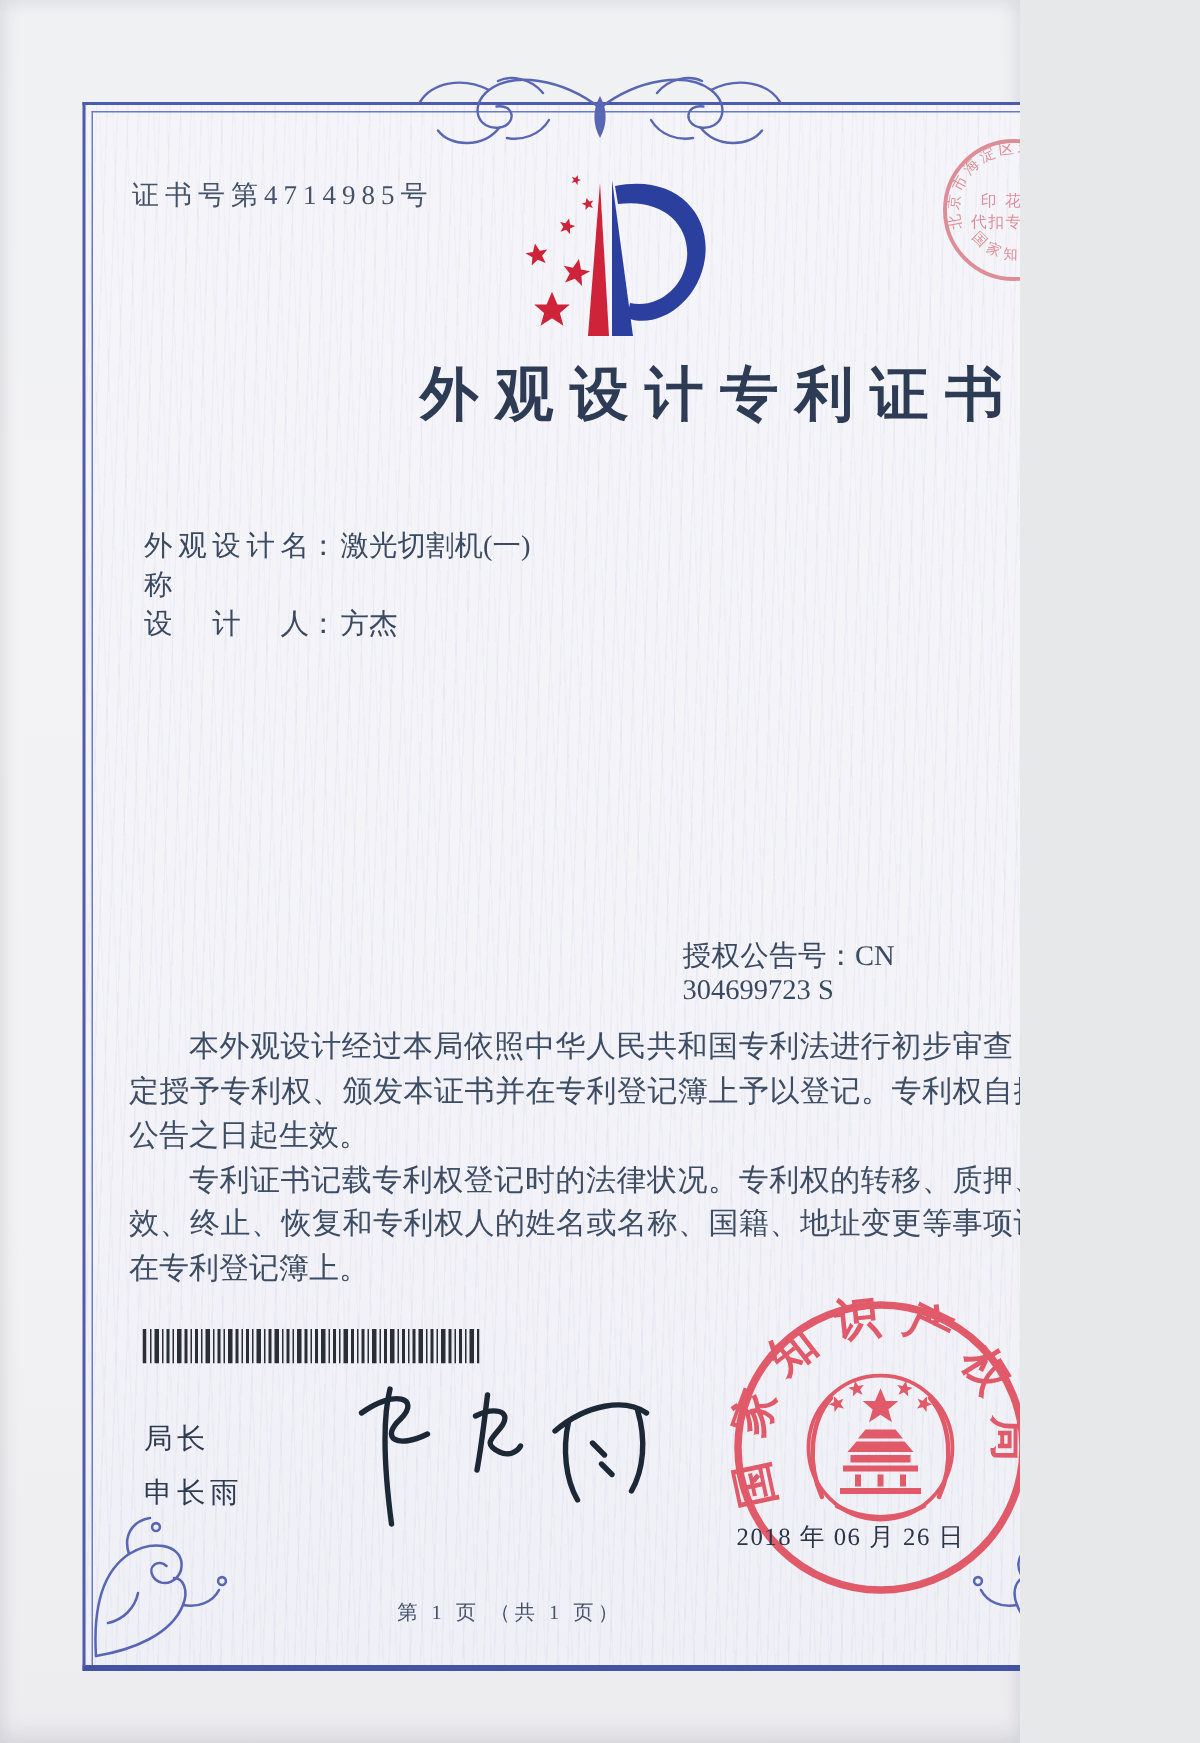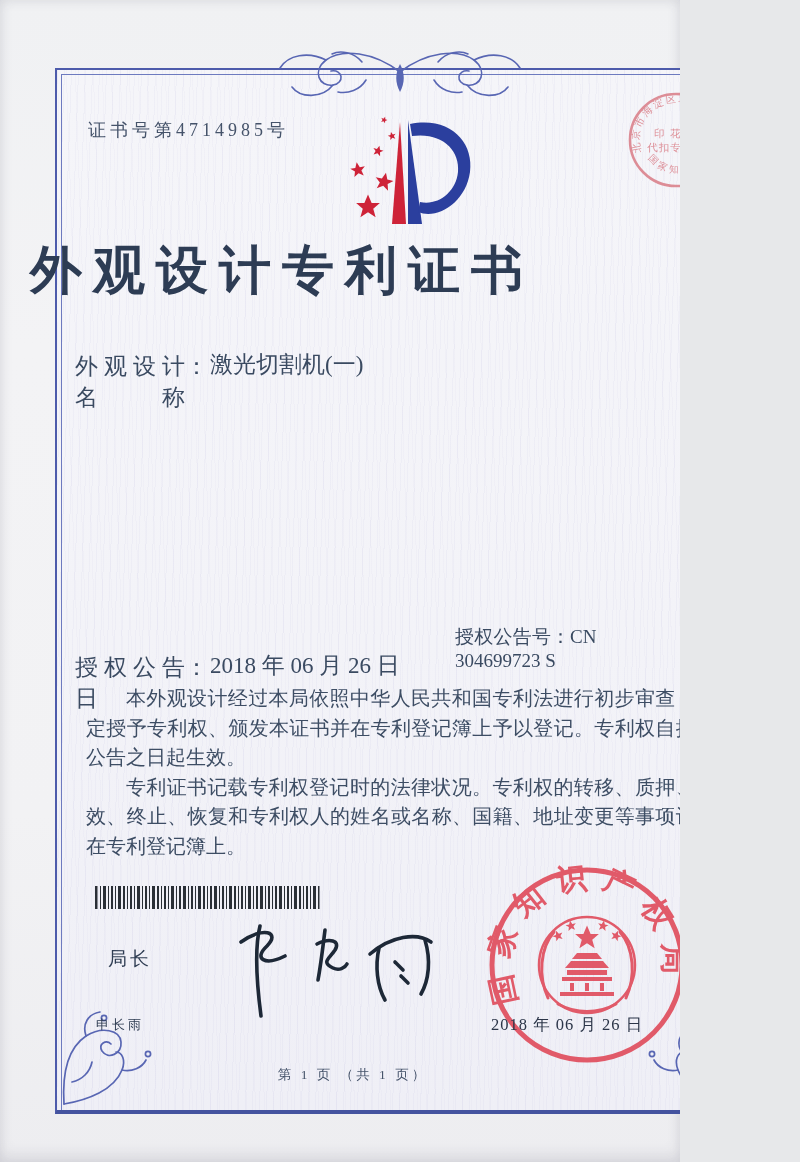--- a/index.html
+++ b/index.html
@@ -24,42 +24,42 @@
     border-top:1px solid #6d7abf;border-left:1px solid #6d7abf;border-right:1px solid #6d7abf;
   }
   .flourish-top{position:absolute;left:270px;top:42px;width:260px;height:58px;}
   .corner{position:absolute;width:96px;height:100px;}
   .corner.bl{left:58px;top:1008px;}
   .corner.br{left:646px;top:1008px;transform:scaleX(-1);}
 
   .cert-number{position:absolute;left:88px;top:118px;font-size:18px;letter-spacing:4px;color:#45536a;}
   .logo{position:absolute;left:328px;top:108px;width:150px;height:130px;}
   .page-title{
-    position:absolute;left:0;top:236px;width:100%;text-align:left;
-    font-size:52px;font-weight:700;color:#2d3c54;letter-spacing:11px;text-indent:11px;padding-left:19px;
+    position:absolute;left:0;top:236px;width:100%;text-align:right;
+    font-size:39px;font-weight:700;color:#2d3c54;letter-spacing:11px;text-indent:11px;
   }
   .tax-stamp{position:absolute;left:626px;top:90px;width:100px;height:100px;opacity:.85;}
 
-  .field{position:absolute;left:75px;font-size:23px;color:#3a4a61;}
+  .field{position:absolute;left:96px;font-size:19px;color:#3a4a61;}
   .field .lbl{display:inline-block;width:110px;text-align:justify;text-align-last:justify;vertical-align:top;}
   .field .colon{vertical-align:top;}
   .field .val{display:inline-block;vertical-align:top;margin-left:2px;max-width:488px;line-height:27px;}
   .grant-no{position:absolute;left:455px;font-size:19px;color:#3a4a61;}
   .grant-no .lbl{display:inline-block;width:96px;text-align:justify;text-align-last:justify;}
 
   .body-text{position:absolute;left:86px;top:684px;width:630px;color:#3d4d64;}
   .body-text p{margin:0;font-size:20px;line-height:29.5px;text-indent:2em;text-align:justify;}
 
   .barcode{position:absolute;left:95px;top:886px;width:226px;height:23px;}
-  .signer-title{position:absolute;left:96px;top:946px;font-size:19px;letter-spacing:3px;color:#2e3c52;font-family:"Liberation Sans","DejaVu Sans",sans-serif;margin-left:12px;}
-  .signer-name{position:absolute;left:96px;top:1016px;font-size:13px;letter-spacing:3px;color:#2e3c52;font-family:"Liberation Sans","DejaVu Sans",sans-serif;}
+  .signer-title{position:absolute;left:96px;top:946px;font-size:19px;letter-spacing:3px;color:#2e3c52;font-family:"Liberation Sans","DejaVu Sans",sans-serif;}
+  .signer-name{position:absolute;left:96px;top:982px;font-size:19px;letter-spacing:3px;color:#2e3c52;font-family:"Liberation Sans","DejaVu Sans",sans-serif;}
   .signature{position:absolute;left:205px;top:912px;width:245px;height:110px;}
   .seal{position:absolute;left:486px;top:864px;width:202px;height:202px;opacity:.92;}
   .seal-date{position:absolute;left:491px;top:1014px;width:190px;font-size:16.5px;color:#2b3548;letter-spacing:1px;}
-  .footer{position:absolute;left:0;top:1066px;width:100%;text-align:center;font-size:13.5px;letter-spacing:3px;color:#45536a;margin-left:13px;}
+  .footer{position:absolute;left:0;top:1066px;width:100%;text-align:center;font-size:13.5px;letter-spacing:3px;color:#45536a;}
   svg{display:block;}
 </style>
 </head>
 <body>
 
 <div id="page">
 
   <div class="frame">
     <div class="frame-inner"></div>
   </div>
@@ -136,22 +136,22 @@
     </text>
     <text x="50" y="47" text-anchor="middle" font-size="10.5" fill="#d97c86" letter-spacing="1.5">印 花 税</text>
     <text x="50" y="61" text-anchor="middle" font-size="10.5" fill="#d97c86" letter-spacing="1">代扣专用章</text>
   </svg>
 
   <div class="page-title">外观设计专利证书</div>
 
   <div class="field" style="top:351px">
     <span class="lbl">外观设计名称</span><span class="colon">：</span><span class="val">激光切割机(一)</span>
   </div>
-  <div class="field" style="top:652px">
-    <span class="lbl">授权公告日</span><span class="colon">：</span><span class="val">2018 年 06 月 26 日</span>
+  <div class="field" style="top:403px">
+    <span class="lbl">设计人</span><span class="colon">：</span><span class="val">方杰</span>
   </div>
   <div class="grant-no" style="top:624px">
     <span class="lbl">授权公告号</span><span>：</span><span>CN 304699723 S</span>
   </div>
 
   <div class="body-text">
     <p>本外观设计经过本局依照中华人民共和国专利法进行初步审查，决定授予专利权、颁发本证书并在专利登记簿上予以登记。专利权自授权公告之日起生效。</p>
     <p>专利证书记载专利权登记时的法律状况。专利权的转移、质押、无效、终止、恢复和专利权人的姓名或名称、国籍、地址变更等事项记载在专利登记簿上。</p>
   </div>
 

